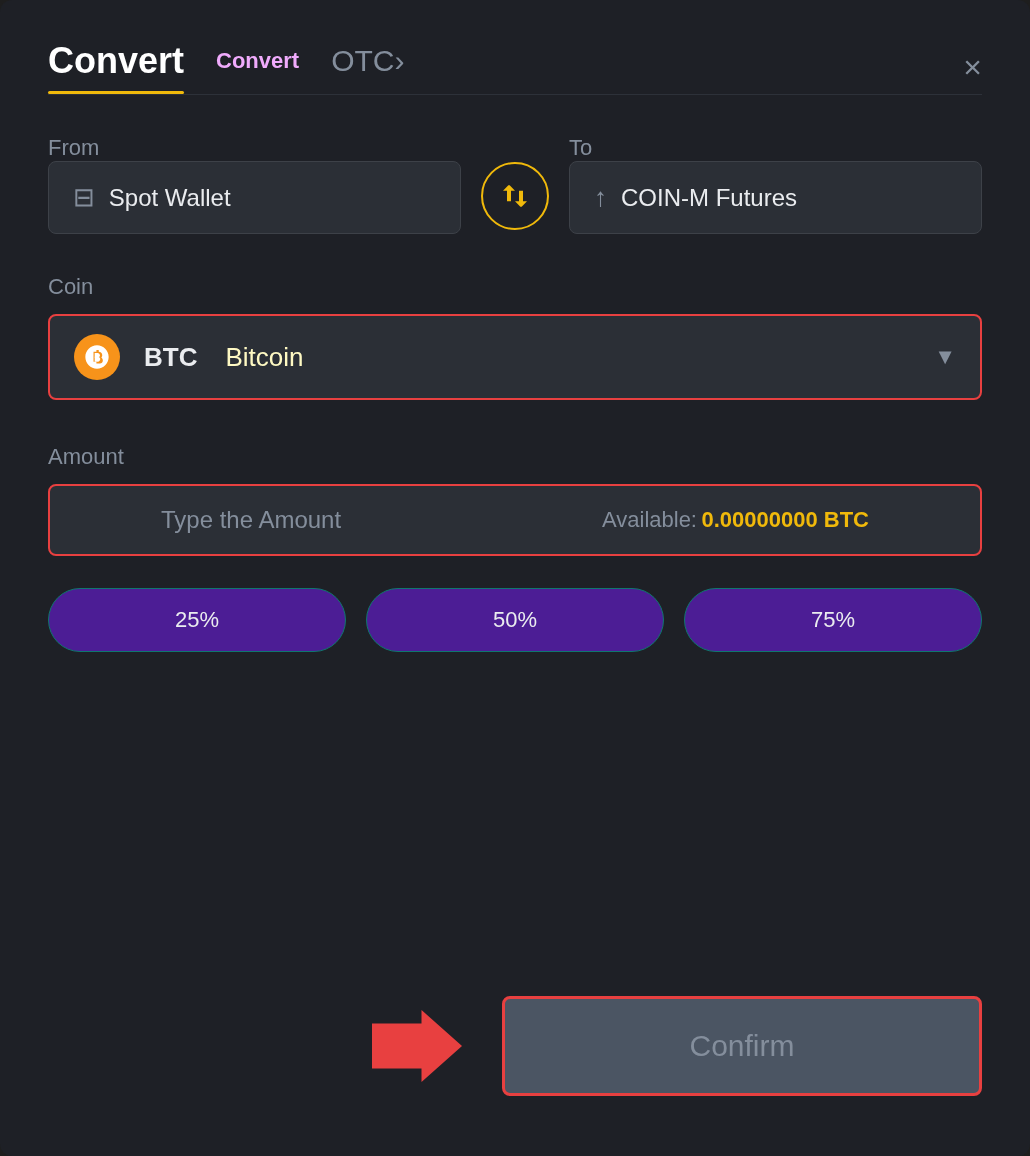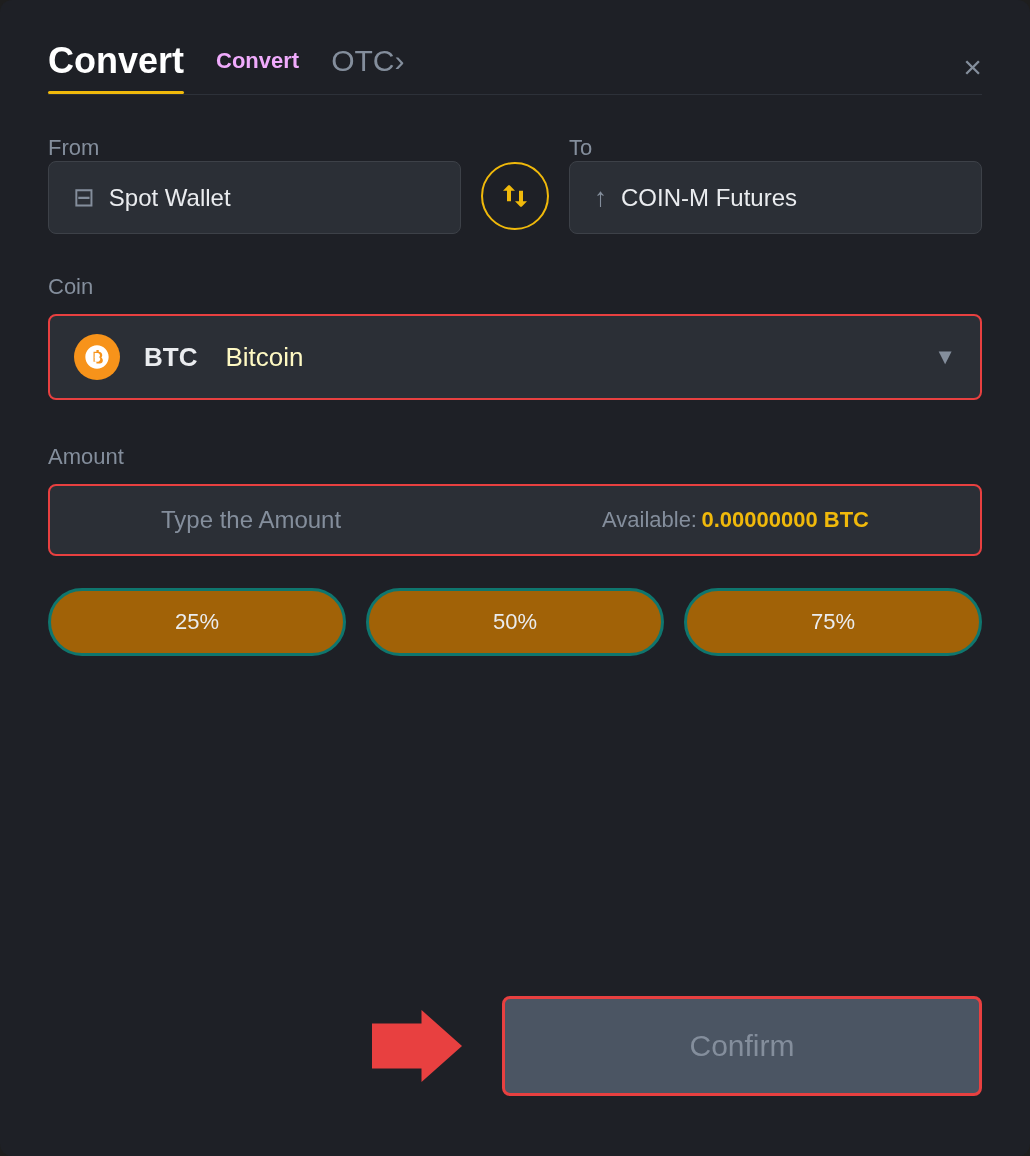--- a/index.html
+++ b/index.html
@@ -230,22 +230,22 @@
 
     
     .pct-row {
       display: flex;
       gap: 20px;
       margin-bottom: 60px;
     }
 
     .pct-btn {
       flex: 1;
-      background: #a16207;
-      border: 3px solid #0f766e;
+      background: #4c1d95;
+      border: 1px solid #0f766e;
       border-radius: 40px;
       padding: 18px 0;
       color: #eaecef;
       font-size: 22px;
       font-weight: 500;
       cursor: pointer;
       text-align: center;
     }
 
     

